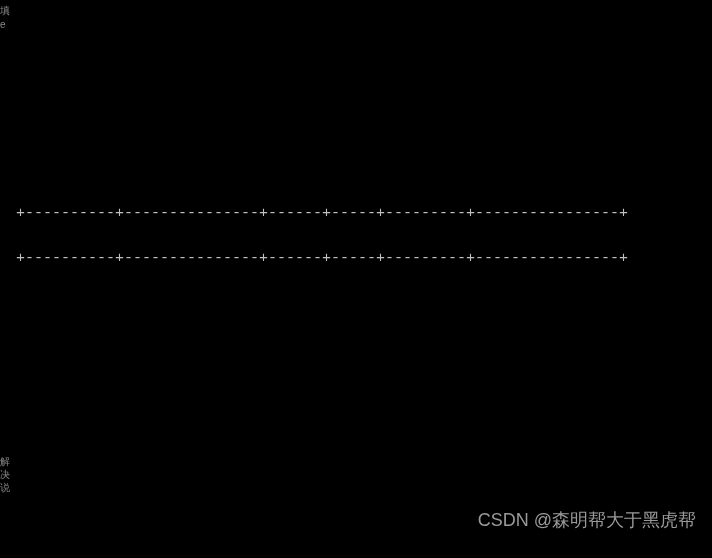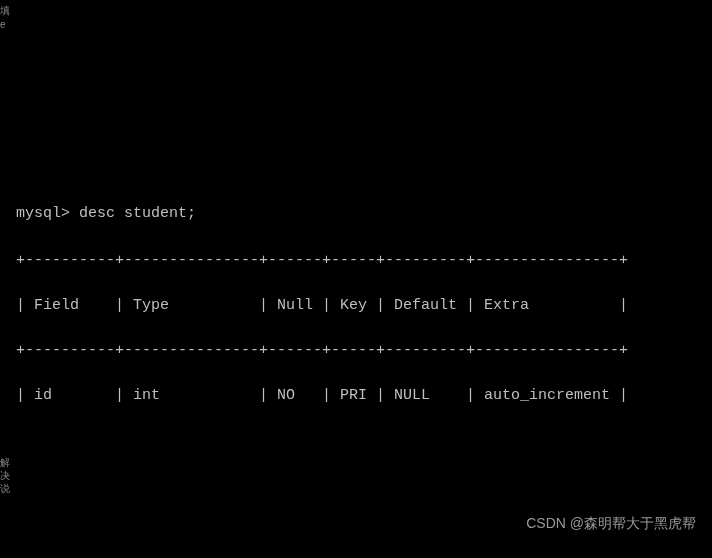--- a/index.html
+++ b/index.html
@@ -34,57 +34,54 @@
       white-space: normal;
       width: 14px;
     }
     .left-labels div { margin-bottom: 1px; }
     .left-btm {
       position: absolute;
       left: 0;
       top: 456px;
       font-size: 10px;
       color: #888;
-      font-family: Liberation Sans, sans-serif;
+      font-family: Liberation Mono, monospace;
       line-height: 1.3;
       white-space: normal;
       width: 14px;
     }
     .watermark {
       position: absolute;
       right: 16px;
       bottom: 24px;
       color: #9a9a9a;
       font-family: "Microsoft YaHei", Arial, sans-serif;
-      font-size: 14px;
+      font-size: 18px;
       white-space: nowrap;
     }
     .tbl-line { color: #bfbfbf; }
   </style>
 </head>
 <body>
 
 
 
 <div class="left-labels">
   <div>填</div>
   <div>e</div>
 </div>
 
 <div class="left-btm">
   <div>解决</div>
   <div>说</div>
 </div>
 
 <div class="terminal">
-<div class="partial-top">mysql&gt; desc student;</div>
 <div class="tbl-line">+----------+---------------+------+-----+---------+----------------+</div>
-<div class="tbl-line">| Field    | Type          | Null | Key | Default | Extra          |</div>
 <div class="tbl-line">+----------+---------------+------+-----+---------+----------------+</div>
-<div class="tbl-line">| id       | int           | NO   | PRI | NULL    | auto_increment |</div>
 
 
 
 
 
 
 
 
 
 

